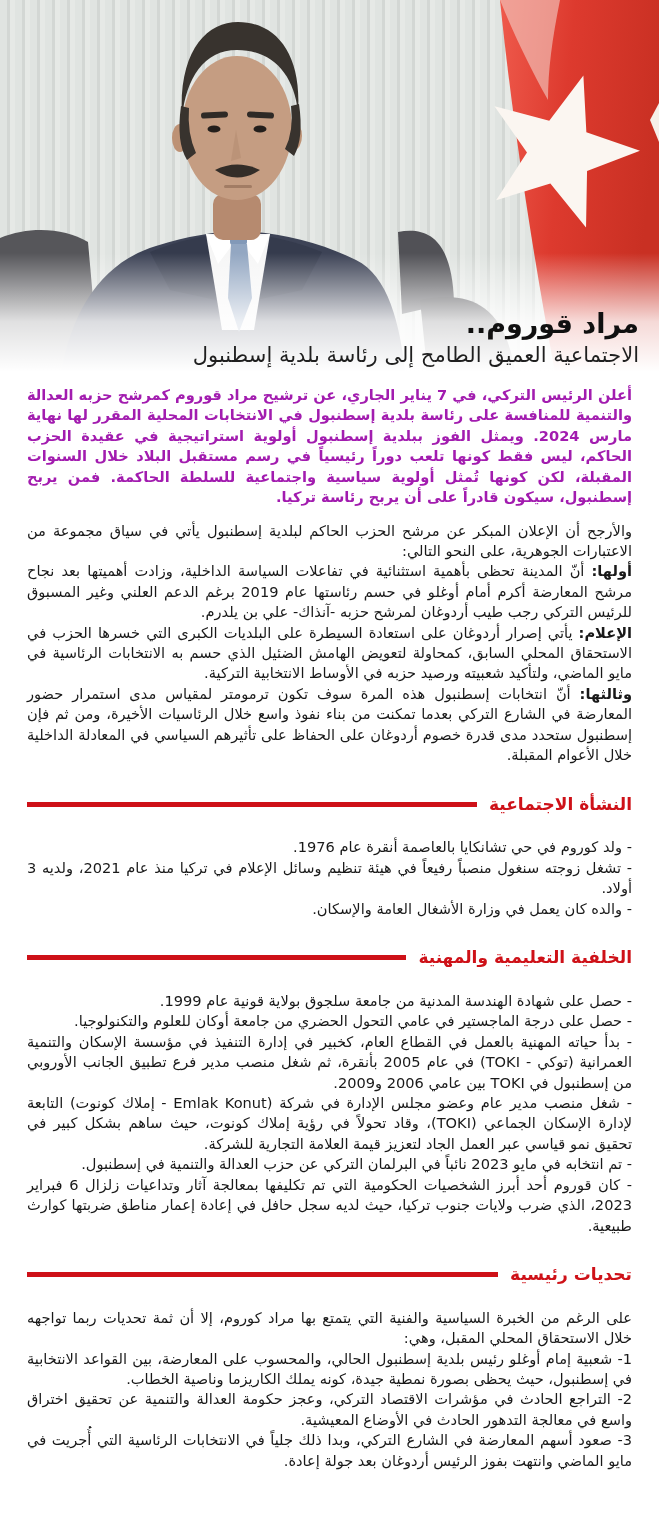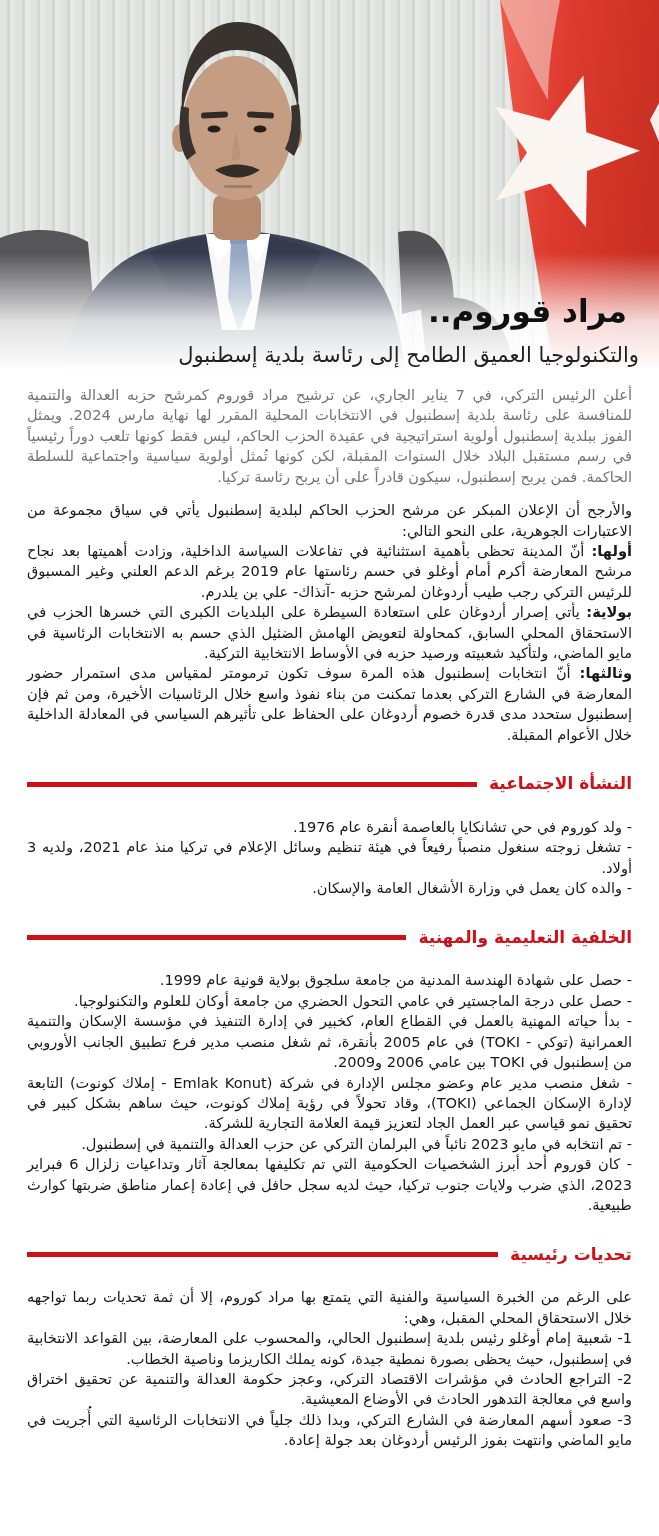--- a/index.html
+++ b/index.html
@@ -15,29 +15,29 @@
   }
   .hero svg{position:absolute;inset:0;display:block;}
   .hero-fade{
     position:absolute;left:0;right:0;bottom:0;height:125px;
     background:linear-gradient(180deg,rgba(255,255,255,0) 0%,rgba(255,255,255,.82) 55%,#ffffff 95%);
   }
   .titles{
     position:absolute;left:0;right:0;bottom:2px;
     direction:rtl;text-align:right;padding:0 20px;
   }
-  .page-title{margin:12px;font-size:31px;line-height:1.2;font-weight:bold;color:#101010;}
+  .page-title{margin:0;font-size:27px;line-height:1.2;font-weight:bold;color:#101010;}
   .page-subtitle{margin:1px 0 8px;font-size:21px;line-height:1.25;font-weight:normal;color:#1f1f1f;}
   
   .article{
     direction:rtl;text-align:justify;
     padding:7px 27px 0;font-size:14.6px;line-height:1.40;color:#191919;
   }
   .article p{margin:0;}
-  .intro{font-weight:normal;margin-bottom:13px !important;color:#737373;}
+  .intro{font-weight:bold;margin-bottom:13px !important;color:#a21caf;}
   .lead-b{font-weight:bold;}
   .sec-head{
     display:flex;align-items:center;gap:12px;
     margin:27px 0 21px;
   }
   .sec-title{
     margin:0;white-space:nowrap;font-size:17px;font-weight:bold;
     color:var(--accent-red,#ce1118);
   }
   .sec-rule{flex:1;height:5px;background:var(--accent-red,#ce1118);}
@@ -104,31 +104,31 @@
 
         <path d="M215,170 q22,-11 45,0 q-23,15 -45,0 z" fill="#332d28"></path>
         <rect x="224" y="185" width="28" height="3" rx="1.5" fill="#8a6550" opacity="0.6"></rect>
       </g>
     </svg>
 
     <div class="hero-fade"></div>
 
     <div class="titles">
       <h1 class="page-title">مراد قوروم..</h1>
-      <h2 class="page-subtitle">والتكنولوجيا العميق الطامح إلى رئاسة بلدية إسطنبول</h2>
+      <h2 class="page-subtitle">الاجتماعية العميق الطامح إلى رئاسة بلدية إسطنبول</h2>
     </div>
   </div>
 
   <div class="article">
 
     <p class="intro">أعلن الرئيس التركي، في 7 يناير الجاري، عن ترشيح مراد قوروم كمرشح حزبه العدالة والتنمية للمنافسة على رئاسة بلدية إسطنبول في الانتخابات المحلية المقرر لها نهاية مارس 2024. ويمثل الفوز ببلدية إسطنبول أولوية استراتيجية في عقيدة الحزب الحاكم، ليس فقط كونها تلعب دوراً رئيسياً في رسم مستقبل البلاد خلال السنوات المقبلة، لكن كونها تُمثل أولوية سياسية واجتماعية للسلطة الحاكمة. فمن يربح إسطنبول، سيكون قادراً على أن يربح رئاسة تركيا.</p>
 
     <p>والأرجح أن الإعلان المبكر عن مرشح الحزب الحاكم لبلدية إسطنبول يأتي في سياق مجموعة من الاعتبارات الجوهرية، على النحو التالي:</p>
     <p><span class="lead-b">أولها:</span><span> أنّ المدينة تحظى بأهمية استثنائية في تفاعلات السياسة الداخلية، وزادت أهميتها بعد نجاح مرشح المعارضة أكرم أمام أوغلو في حسم رئاستها عام 2019 برغم الدعم العلني وغير المسبوق للرئيس التركي رجب طيب أردوغان لمرشح حزبه -آنذاك- علي بن يلدرم.</span></p>
-    <p><span class="lead-b">بولاية:</span><span> يأتي إصرار أردوغان على استعادة السيطرة على البلديات الكبرى التي خسرها الحزب في الاستحقاق المحلي السابق، كمحاولة لتعويض الهامش الضئيل الذي حسم به الانتخابات الرئاسية في مايو الماضي، ولتأكيد شعبيته ورصيد حزبه في الأوساط الانتخابية التركية.</span></p>
+    <p><span class="lead-b">الإعلام:</span><span> يأتي إصرار أردوغان على استعادة السيطرة على البلديات الكبرى التي خسرها الحزب في الاستحقاق المحلي السابق، كمحاولة لتعويض الهامش الضئيل الذي حسم به الانتخابات الرئاسية في مايو الماضي، ولتأكيد شعبيته ورصيد حزبه في الأوساط الانتخابية التركية.</span></p>
     <p><span class="lead-b">وثالثها:</span><span> أنّ انتخابات إسطنبول هذه المرة سوف تكون ترمومتر لمقياس مدى استمرار حضور المعارضة في الشارع التركي بعدما تمكنت من بناء نفوذ واسع خلال الرئاسيات الأخيرة، ومن ثم فإن إسطنبول ستحدد مدى قدرة خصوم أردوغان على الحفاظ على تأثيرهم السياسي في المعادلة الداخلية خلال الأعوام المقبلة.</span></p>
 
     <div class="sec-head">
       <h3 class="sec-title">النشأة الاجتماعية</h3>
       <div class="sec-rule"></div>
     </div>
     <div>
       <p>- ولد كوروم في حي تشانكايا بالعاصمة أنقرة عام 1976.</p>
       <p>- تشغل زوجته سنغول منصباً رفيعاً في هيئة تنظيم وسائل الإعلام في تركيا منذ عام 2021، ولديه 3 أولاد.</p>
       <p>- والده كان يعمل في وزارة الأشغال العامة والإسكان.</p>

